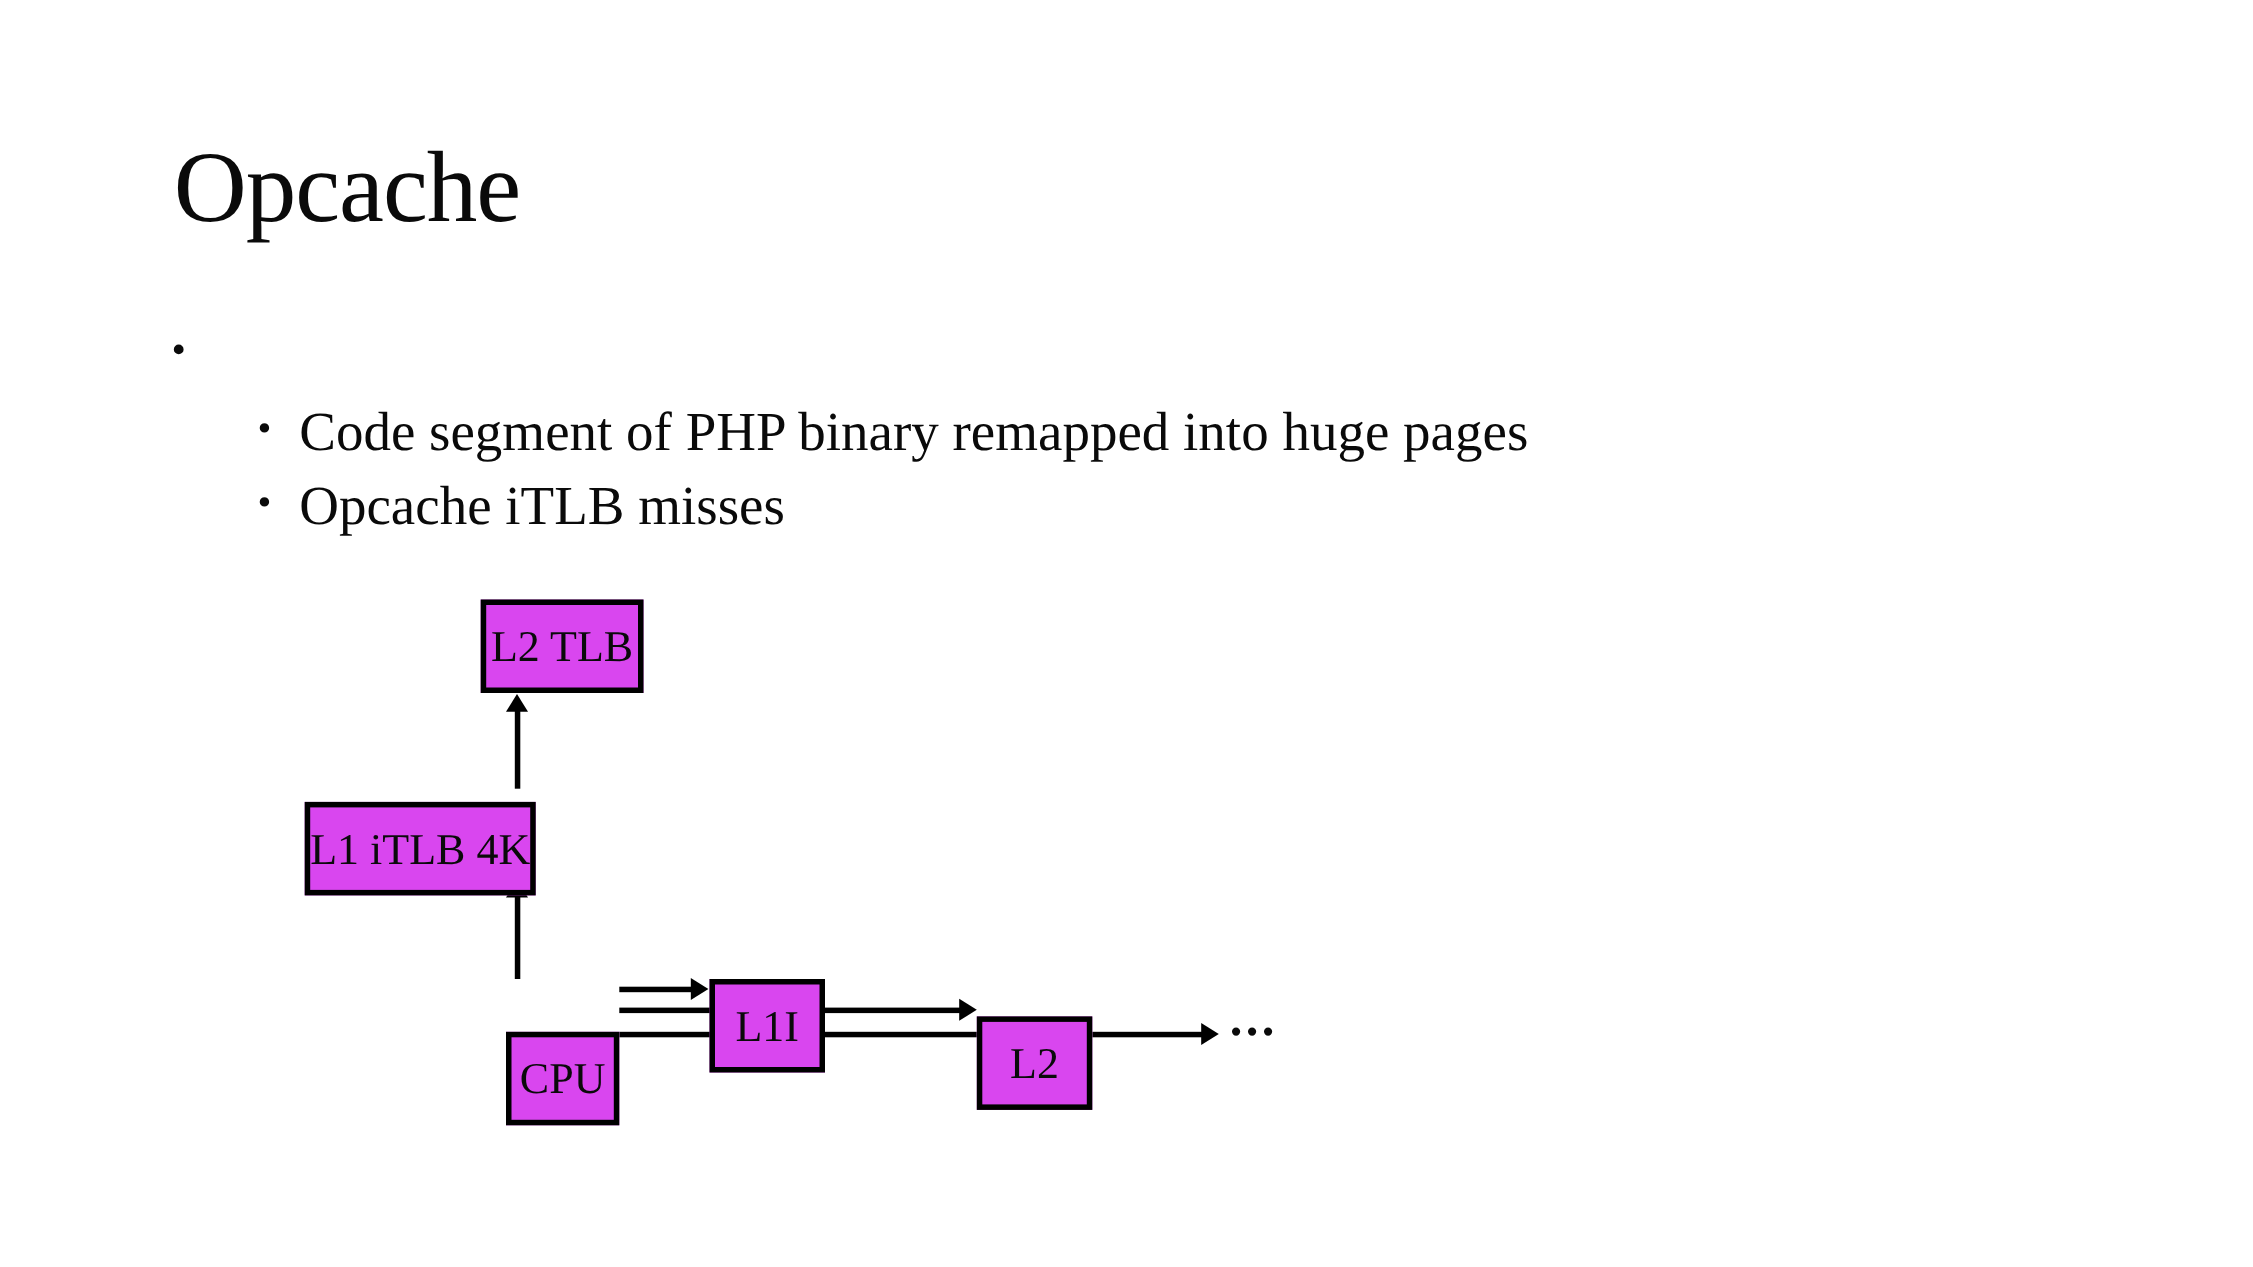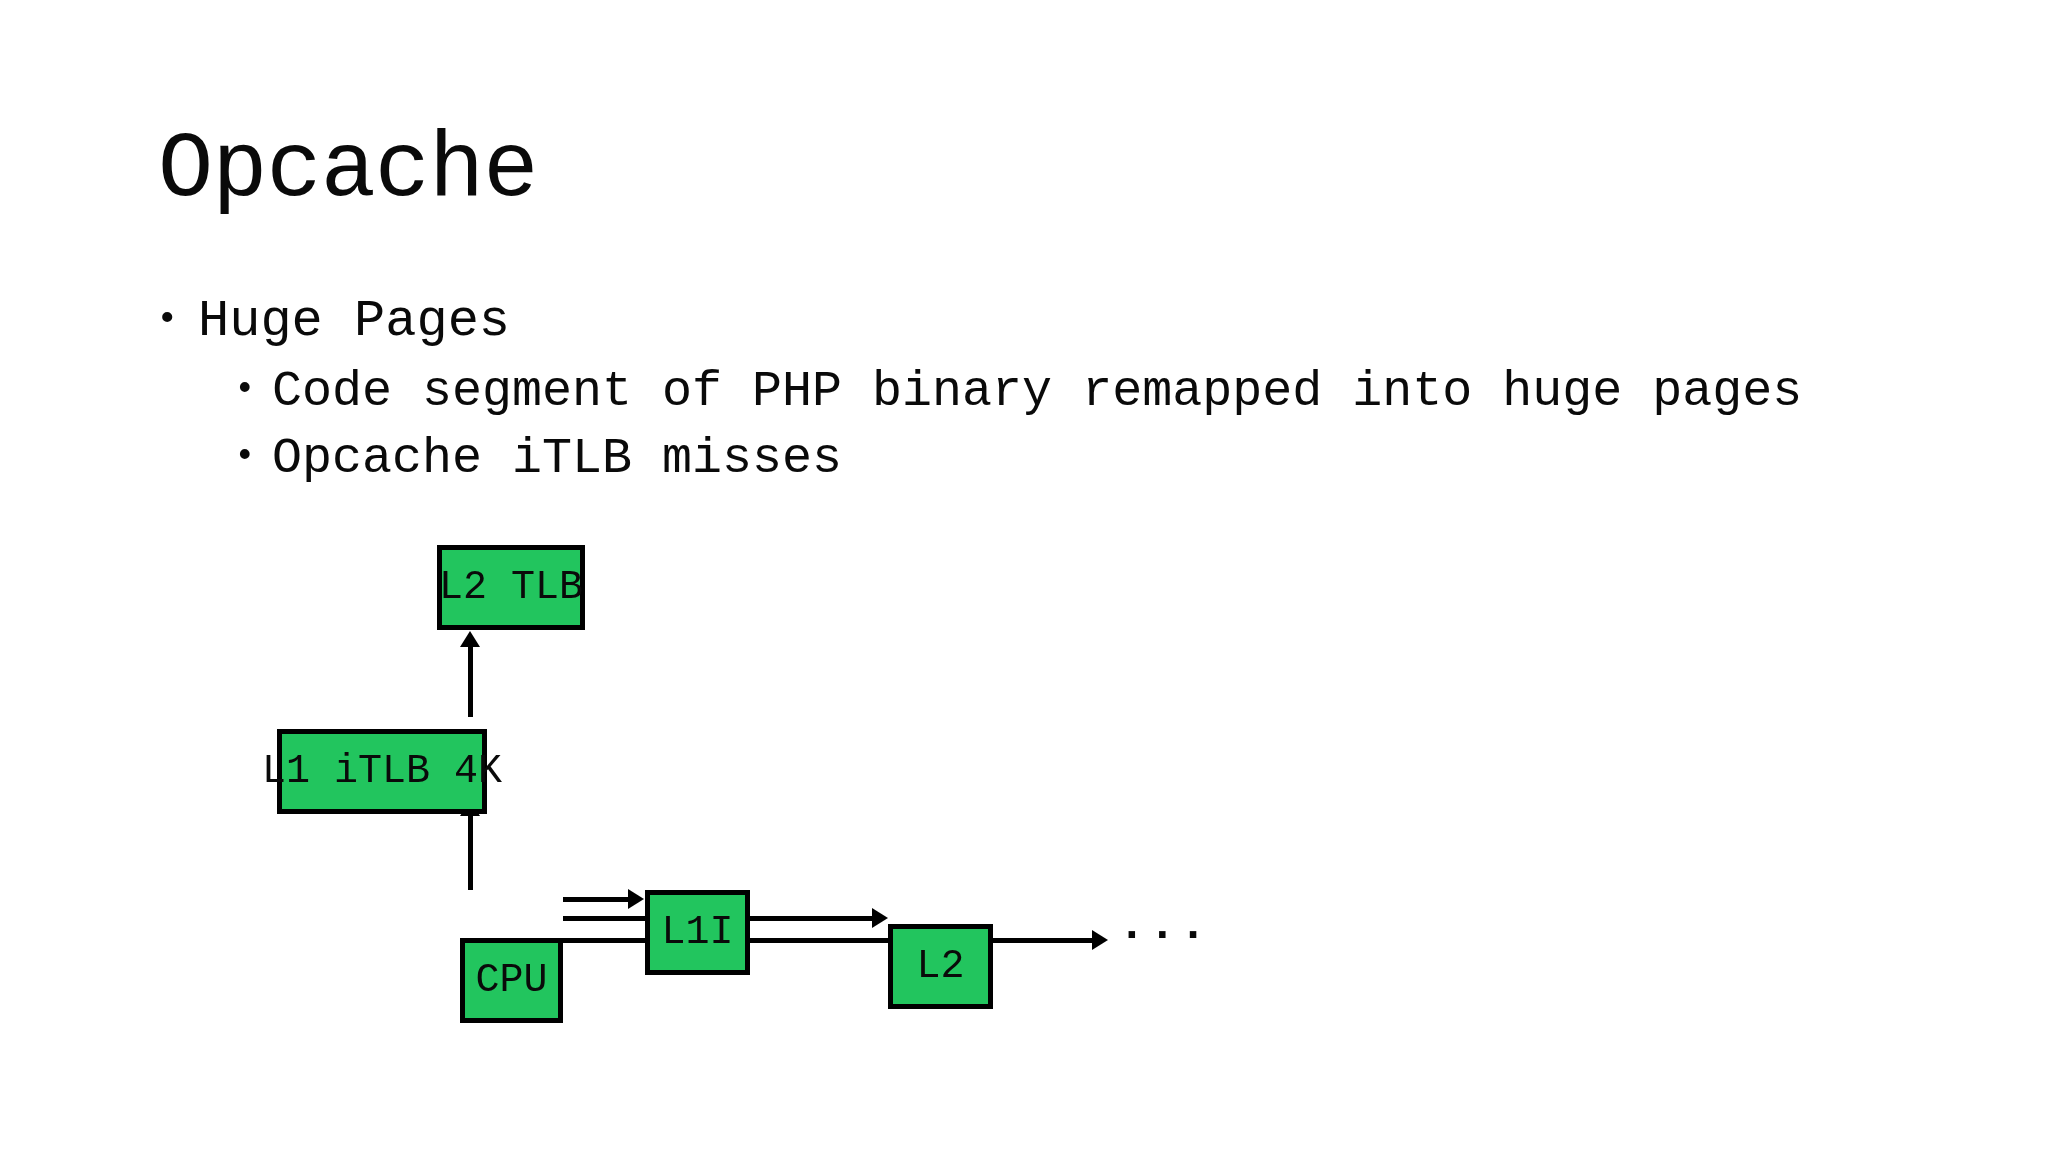--- a/index.html
+++ b/index.html
@@ -6,21 +6,21 @@
     margin: 0;
     padding: 0;
     background: #ffffff;
   }
   .slide {
     position: relative;
     width: 2048px;
     height: 1152px;
     background: #ffffff;
     overflow: hidden;
-    font-family: Liberation Mono, monospace;
+    font-family: Liberation Serif, serif;
     color: #0a0a0a;
   }
 
   
   .title {
     position: absolute;
     left: 158px;
     top: 120px;
     margin: 0;
     font-size: 92px;
@@ -69,21 +69,21 @@
   .ah-up {
     border-bottom: 16px solid #000000;
     border-left: 10px solid transparent;
     border-right: 10px solid transparent;
   }
 
   .node {
     position: absolute;
     box-sizing: border-box;
     border: 5px solid #000000;
-    background: #22c55e;
+    background: #d946ef;
     display: flex;
     align-items: center;
     justify-content: center;
     font-size: 40px;
     z-index: 2;
     white-space: nowrap;
   }
   .node-l2tlb  { left: 437px; top: 545px; width: 148px; height: 85px; }
   .node-l1itlb { left: 277px; top: 729px; width: 210px; height: 85px; }
   .node-cpu    { left: 460px; top: 890px; width: 103px; height: 85px; margin-top: 48px; }
@@ -118,21 +118,20 @@
 </style>
 </head>
 <body>
 
 <div class="slide">
 
   <h1 class="title">Opcache</h1>
 
   <div class="bullet-row row-l1">
     <span class="dot">•</span>
-    <span class="txt">Huge Pages</span>
   </div>
 
   <div class="bullet-row row-l2a">
     <span class="dot">•</span>
     <span class="txt">Code segment of PHP binary remapped into huge pages</span>
   </div>
 
   <div class="bullet-row row-l2b">
     <span class="dot">•</span>
     <span class="txt">Opcache iTLB misses</span>

